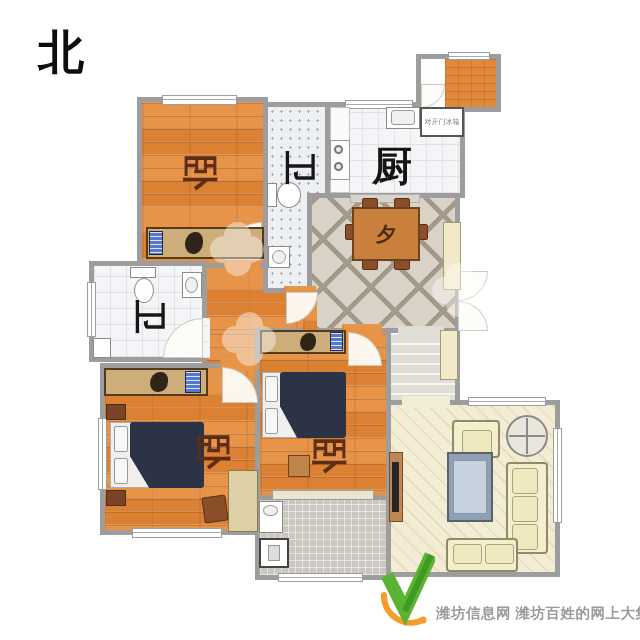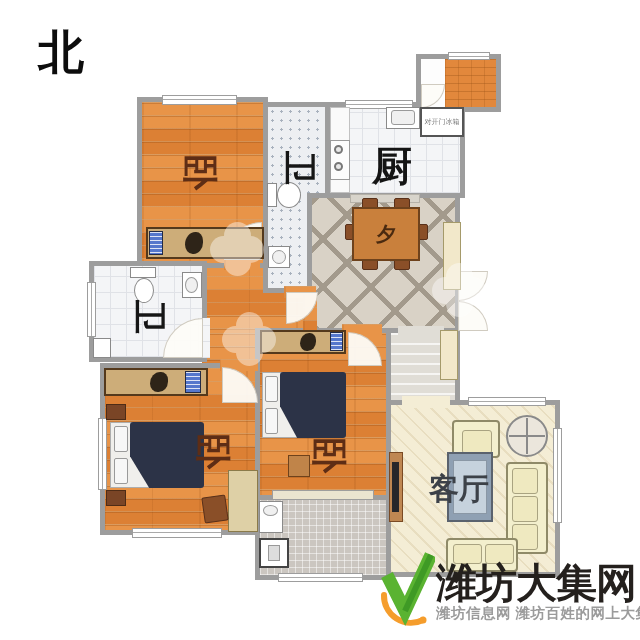--- a/index.html
+++ b/index.html
@@ -210,21 +210,20 @@
     <div class="cushion" style="left:5px;top:4px;width:29px;height:20px;"></div>
     <div class="cushion" style="left:37px;top:4px;width:29px;height:20px;"></div>
   </div>
 
   <div class="rlabel rot" style="left:178px;top:152px;width:40px;height:40px;font-size:36px;color:#5e2d15;">卧</div>
   <div class="rlabel rot" style="left:277px;top:148px;width:40px;height:40px;font-size:34px;color:#161616;">卫</div>
   <div class="rlabel" style="left:370px;top:146px;width:44px;height:42px;font-size:40px;color:#141414;">厨</div>
   <div class="rlabel rot" style="left:127px;top:297px;width:40px;height:40px;font-size:34px;color:#161616;">卫</div>
   <div class="rlabel rot" style="left:307px;top:435px;width:40px;height:40px;font-size:36px;color:#5e2d15;">卧</div>
   <div class="rlabel rot" style="left:191px;top:431px;width:40px;height:40px;font-size:36px;color:#5e2d15;">卧</div>
-  <div class="rlabel" style="left:420px;top:474px;width:78px;height:32px;font-size:30px;color:#3c4148;">客厅</div>
 
   <div class="north" style="left:38px;top:22px;">北</div>
 
   <div class="wm-flower" style="left:210px;top:222px;">
     <i style="left:14px;top:0;"></i>
       <i style="left:27px;top:14px;"></i>
       <i style="left:14px;top:27px;"></i>
       <i style="left:0;top:14px;"></i>
   </div>
   <div class="wm-flower" style="left:222px;top:312px;">
@@ -241,16 +240,15 @@
   </div>
 
   <div class="abs" style="left:377px;top:549px;width:58px;height:80px;">
     <svg width="58" height="80" viewBox="0 0 58 80">
       <path d="M7 46 A27 27 0 0 0 46 71" stroke="#f59d2c" stroke-width="6" fill="none" stroke-linecap="round"></path>
       <circle cx="46" cy="71" r="3.5" fill="#f59d2c"></circle>
       <polyline points="10,26 28,62 54,6" stroke="#5ab331" stroke-width="13" fill="none"></polyline>
       <line x1="28" y1="62" x2="54" y2="6" stroke="#3f9a25" stroke-width="6"></line>
     </svg>
   </div>
-  <div class="wm-title" style="left:436px;top:556px;">潍坊大集网</div>
   <div class="wm-sub" style="left:436px;top:604px;">潍坊信息网 潍坊百姓的网上大集</div>
 
 </div>
 
 </body></html>

